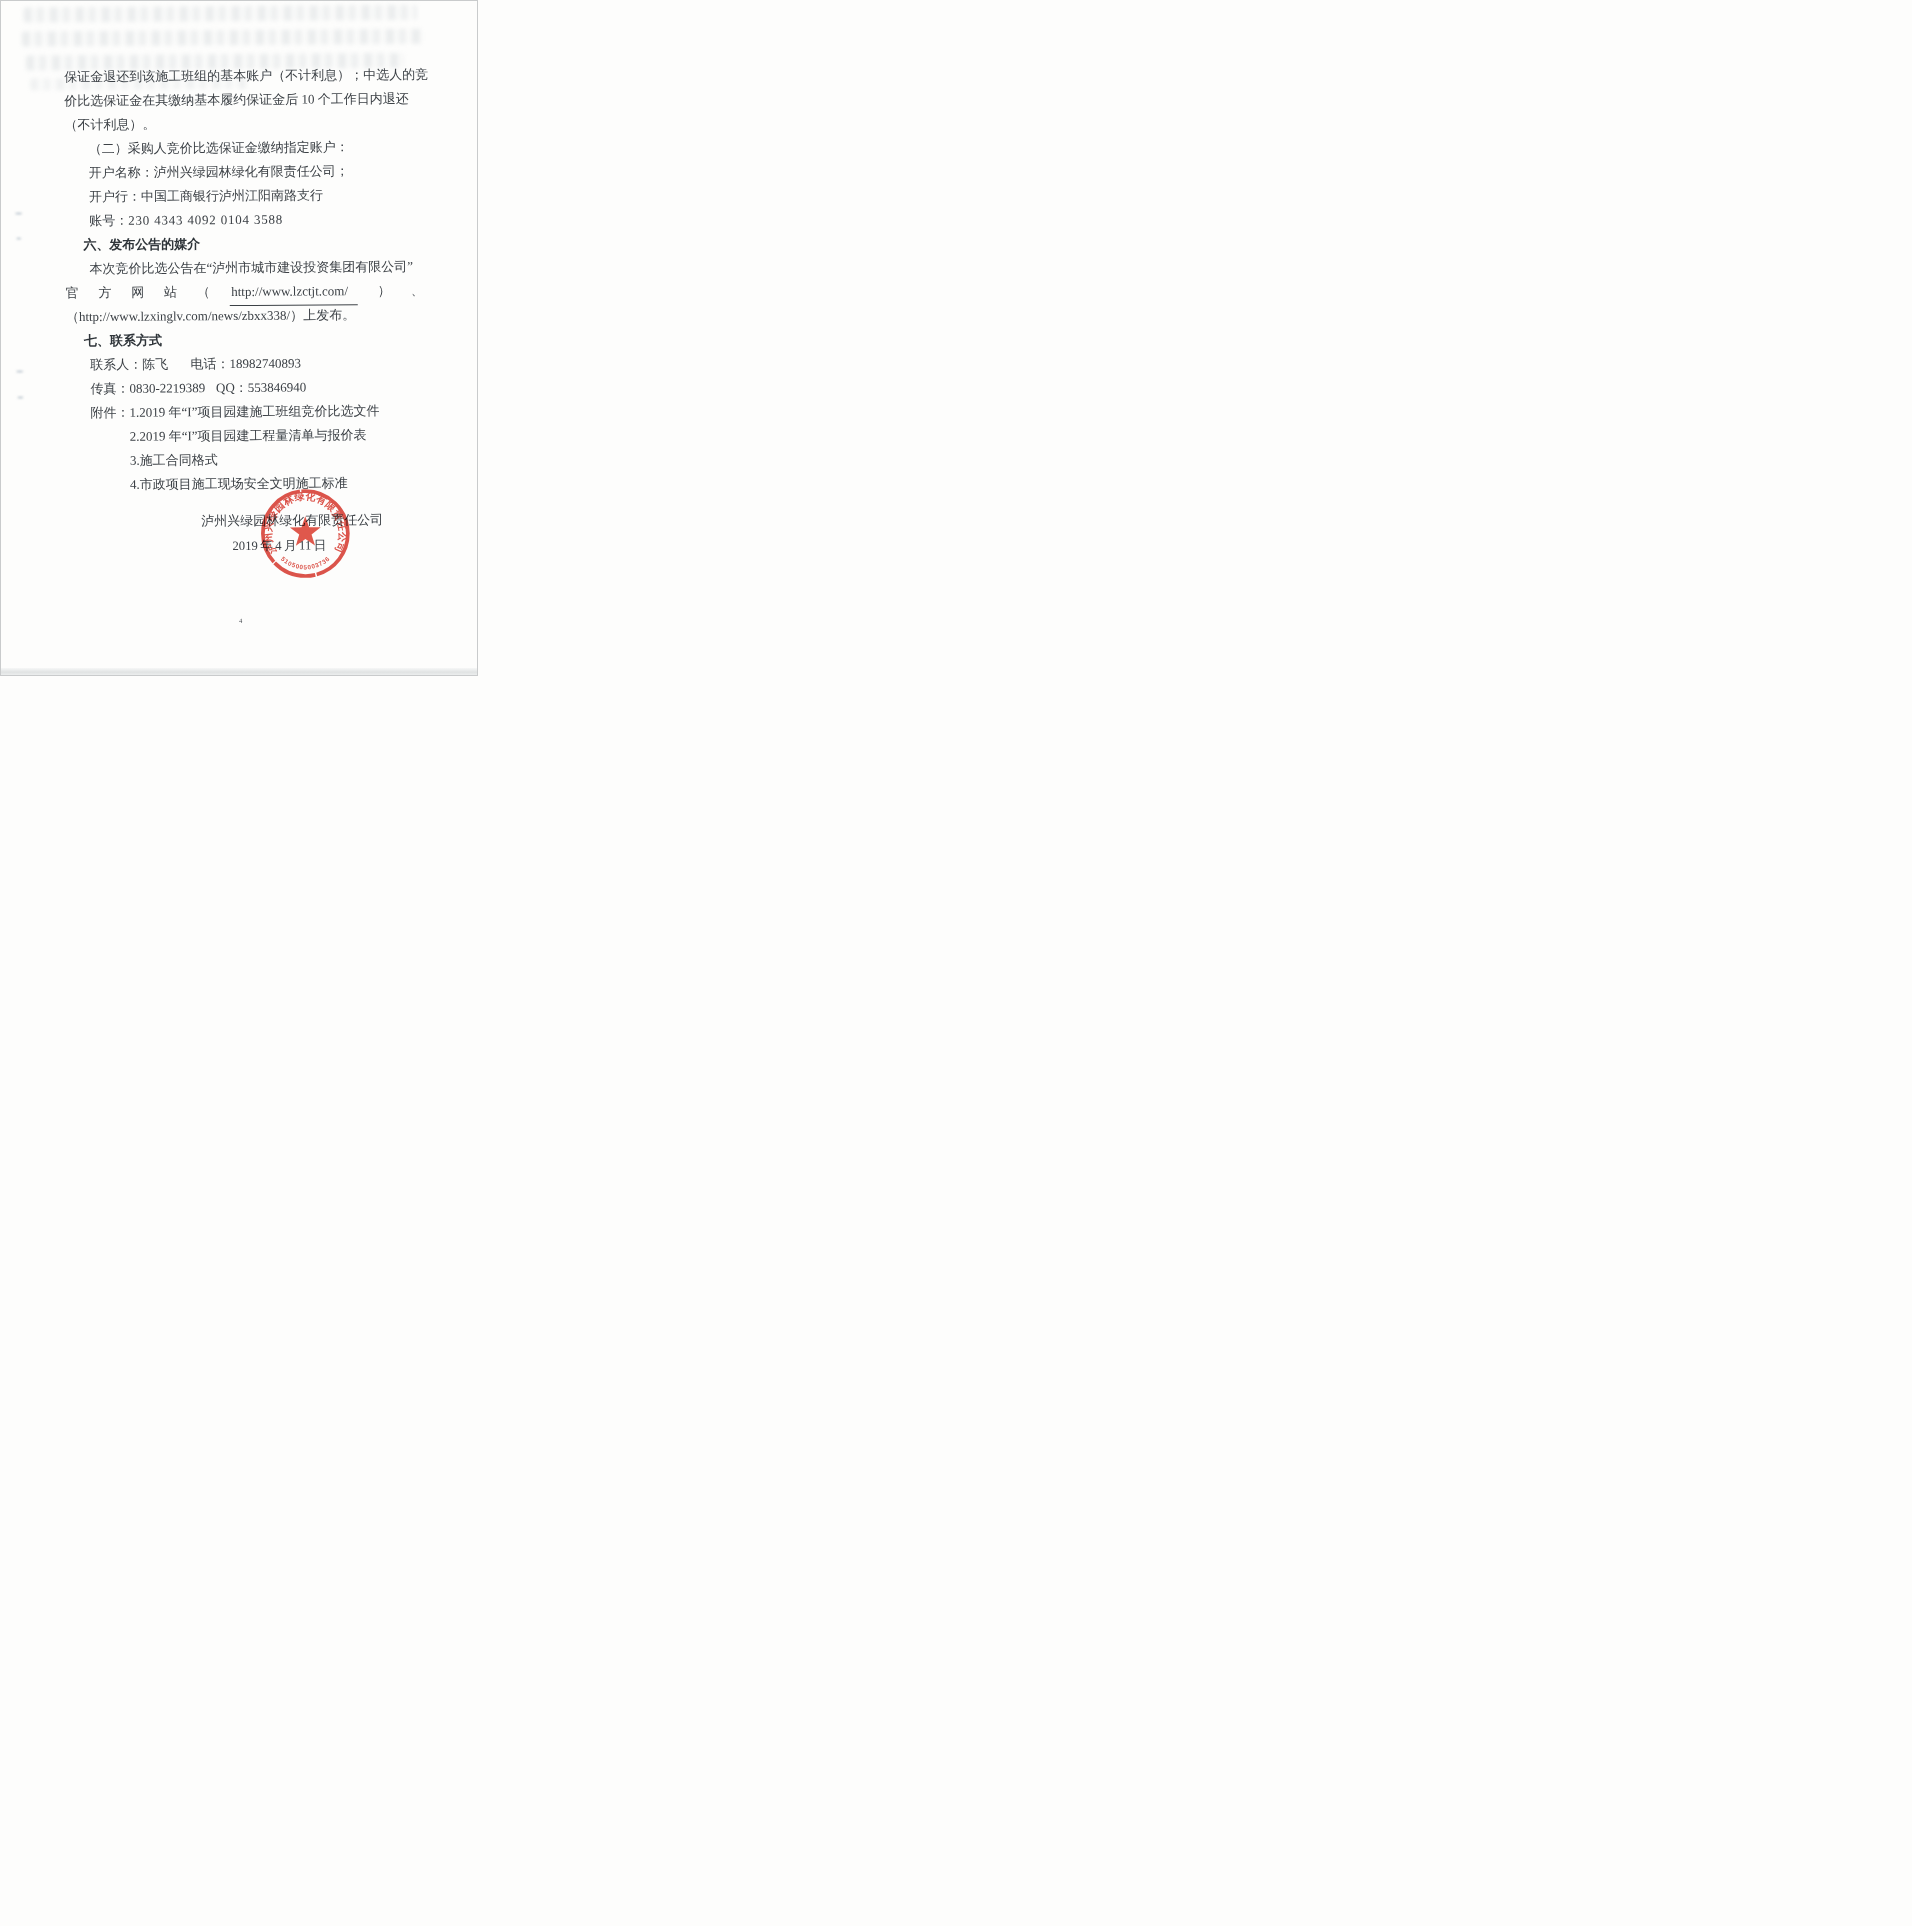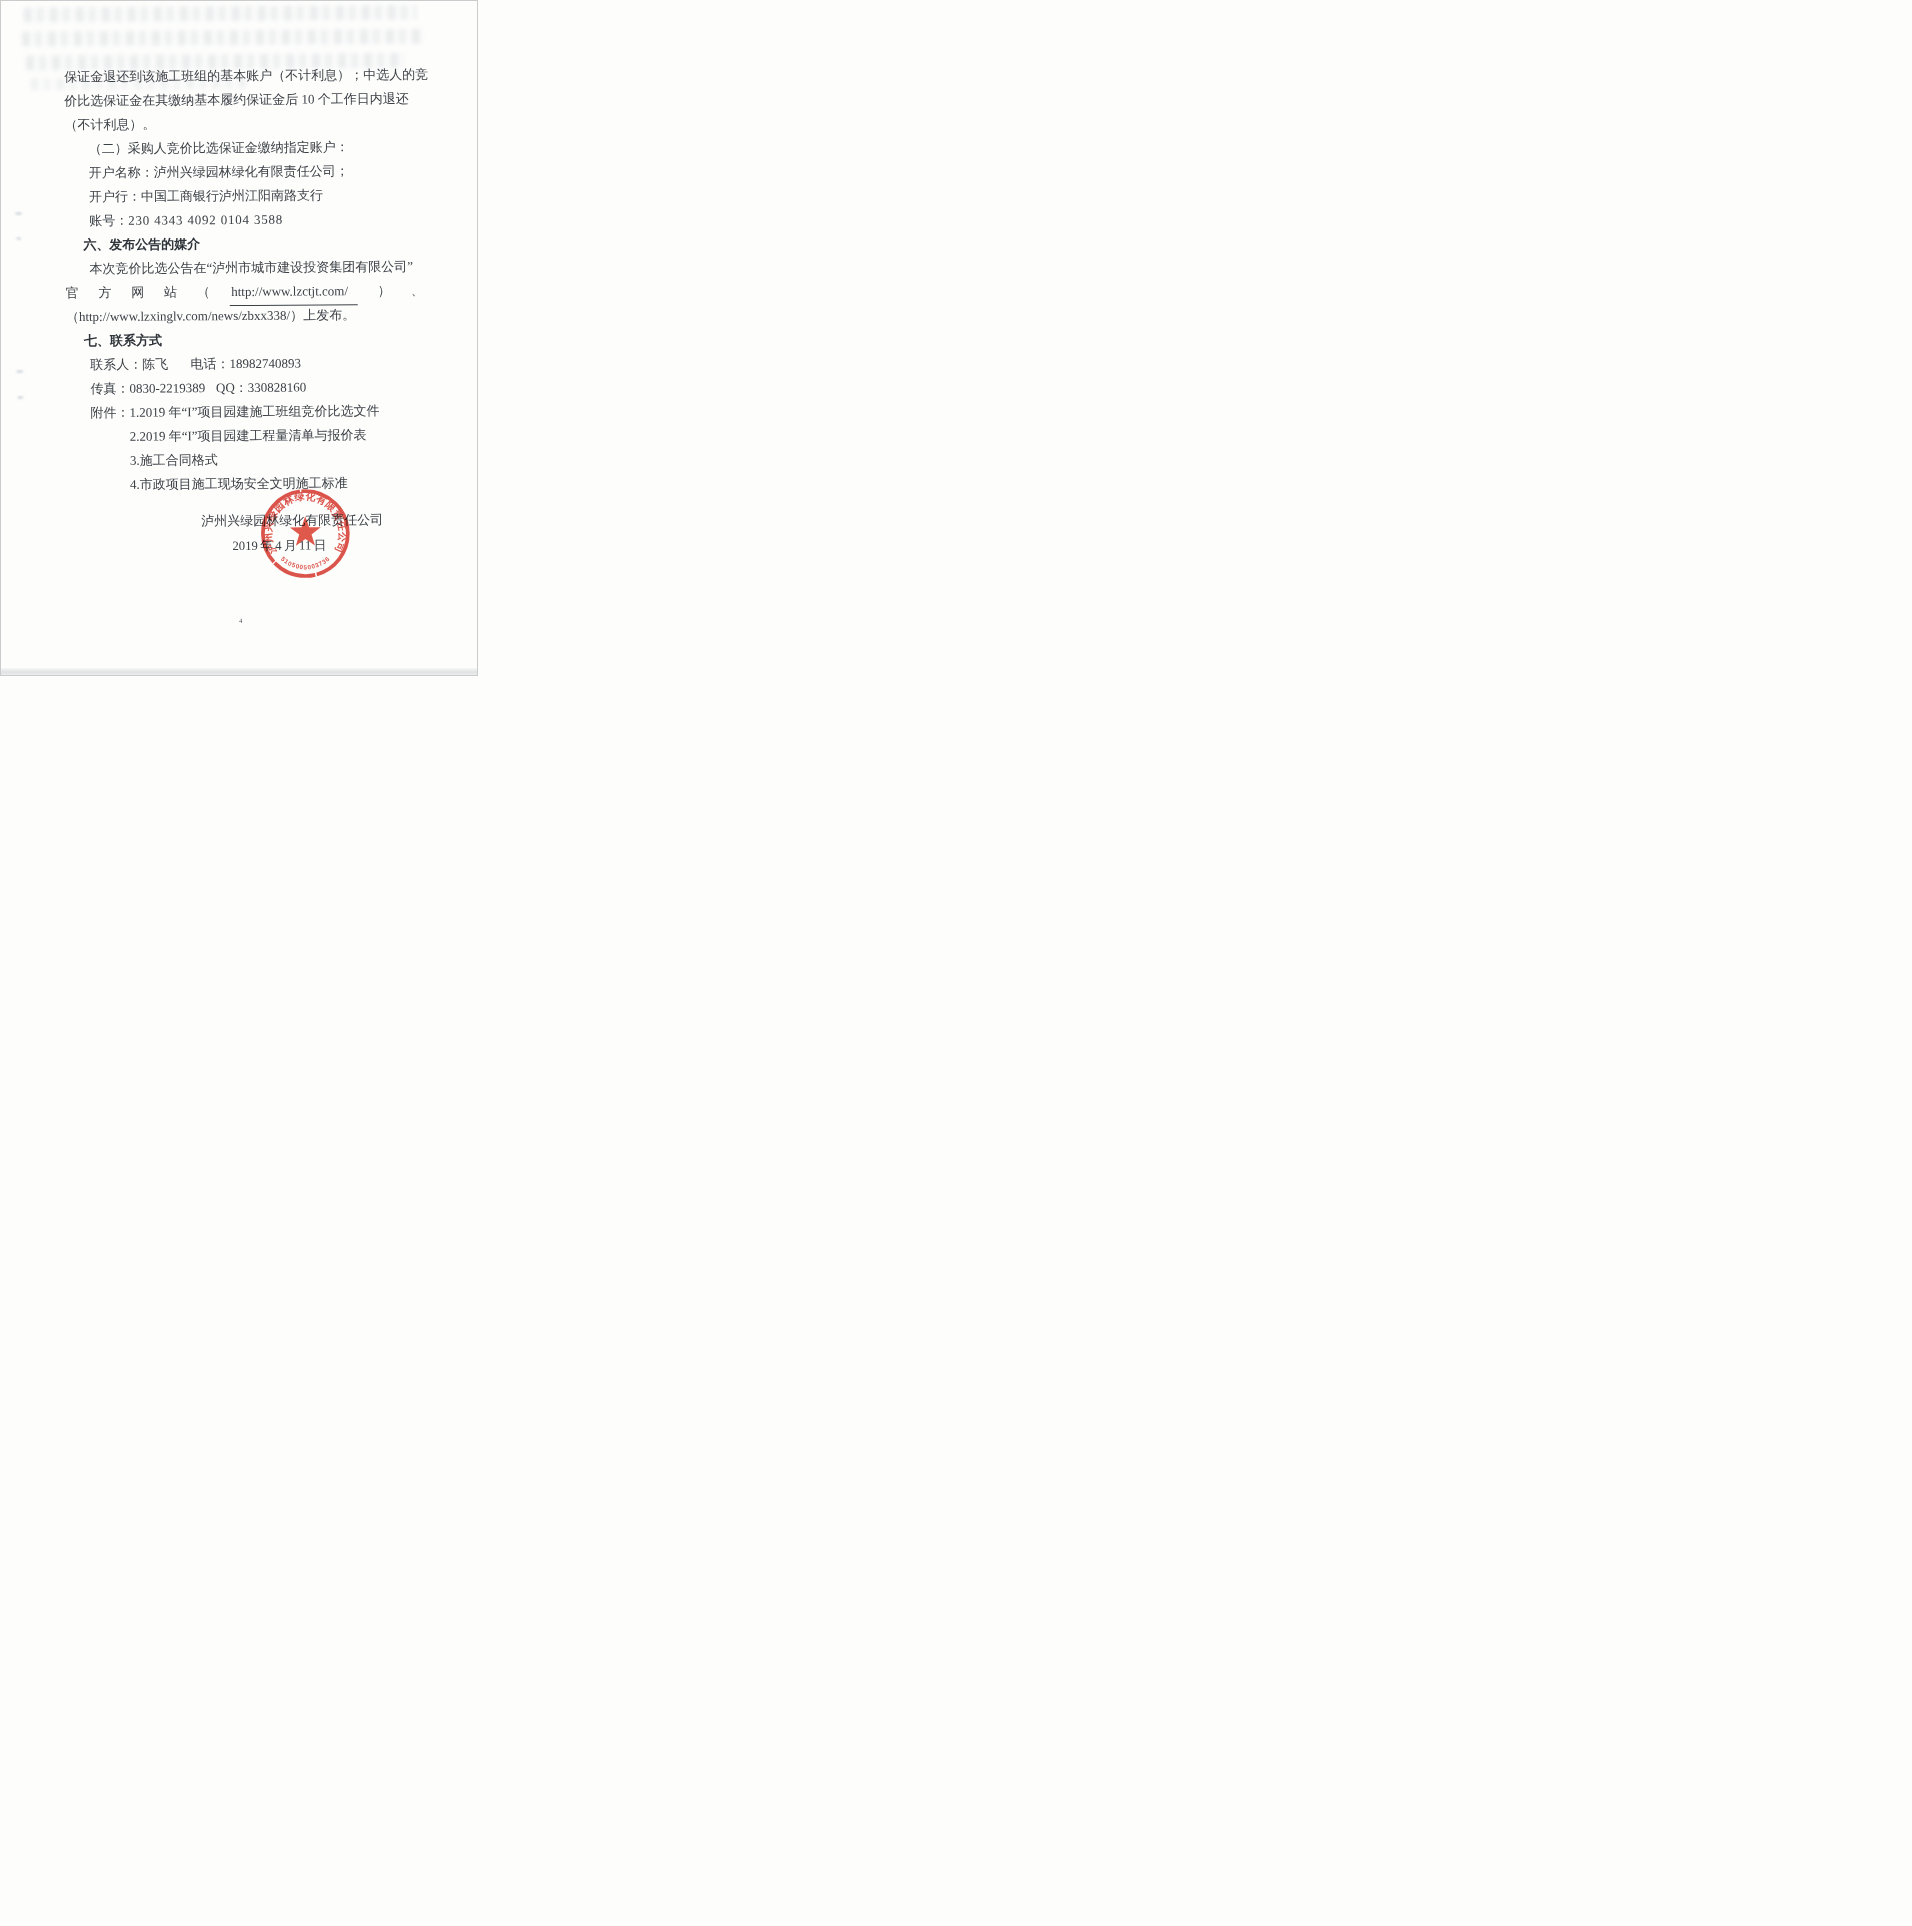--- a/index.html
+++ b/index.html
@@ -125,21 +125,21 @@
       <span>网</span>
       <span>站</span>
       <span>（</span>
       <span class="url-underlined">http://www.lzctjt.com/</span>
       <span>）</span>
       <span>、</span>
     </div>
     <div class="line">（http://www.lzxinglv.com/news/zbxx338/）上发布。</div>
     <div class="line heading">七、联系方式</div>
     <div class="line indent"><span>联系人：陈飞</span><span class="gap-phone">电话：18982740893</span></div>
-    <div class="line indent"><span>传真：0830-2219389</span><span class="gap-qq">QQ：330828160</span></div>
+    <div class="line indent"><span>传真：0830-2219389</span><span class="gap-qq">QQ：553846940</span></div>
     <div class="line indent"><span>附件：</span><span>1.2019 年“I”项目园建施工班组竞价比选文件</span></div>
     <div class="line sub">2.2019 年“I”项目园建工程量清单与报价表</div>
     <div class="line sub">3.施工合同格式</div>
     <div class="line sub">4.市政项目施工现场安全文明施工标准</div>
   </div>
 
   <div class="sig-company">泸州兴绿园林绿化有限责任公司</div>
   <div class="sig-date">2019 年 4 月 11 日</div>
 
   <div class="seal">

